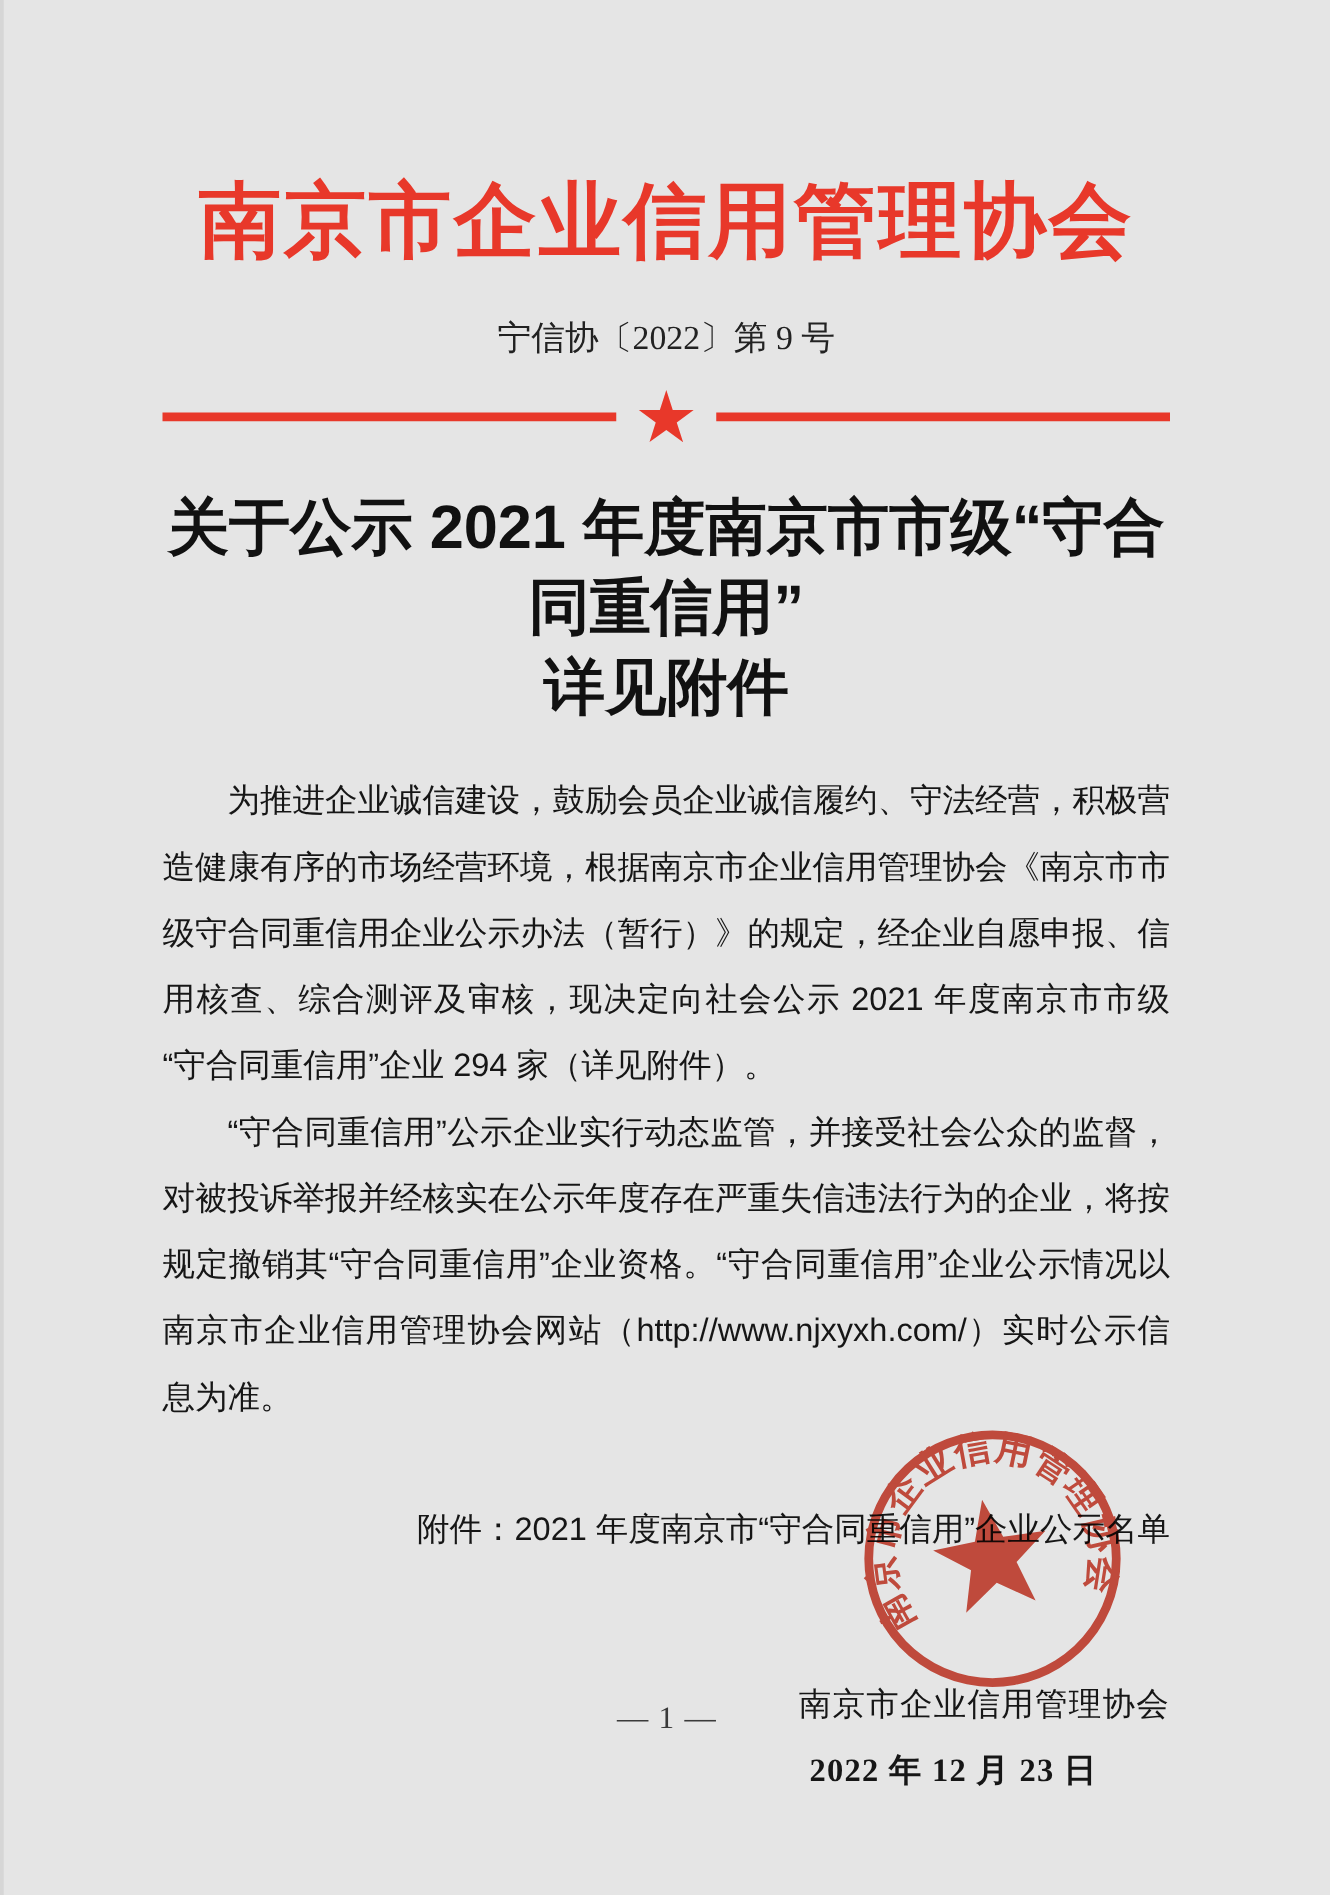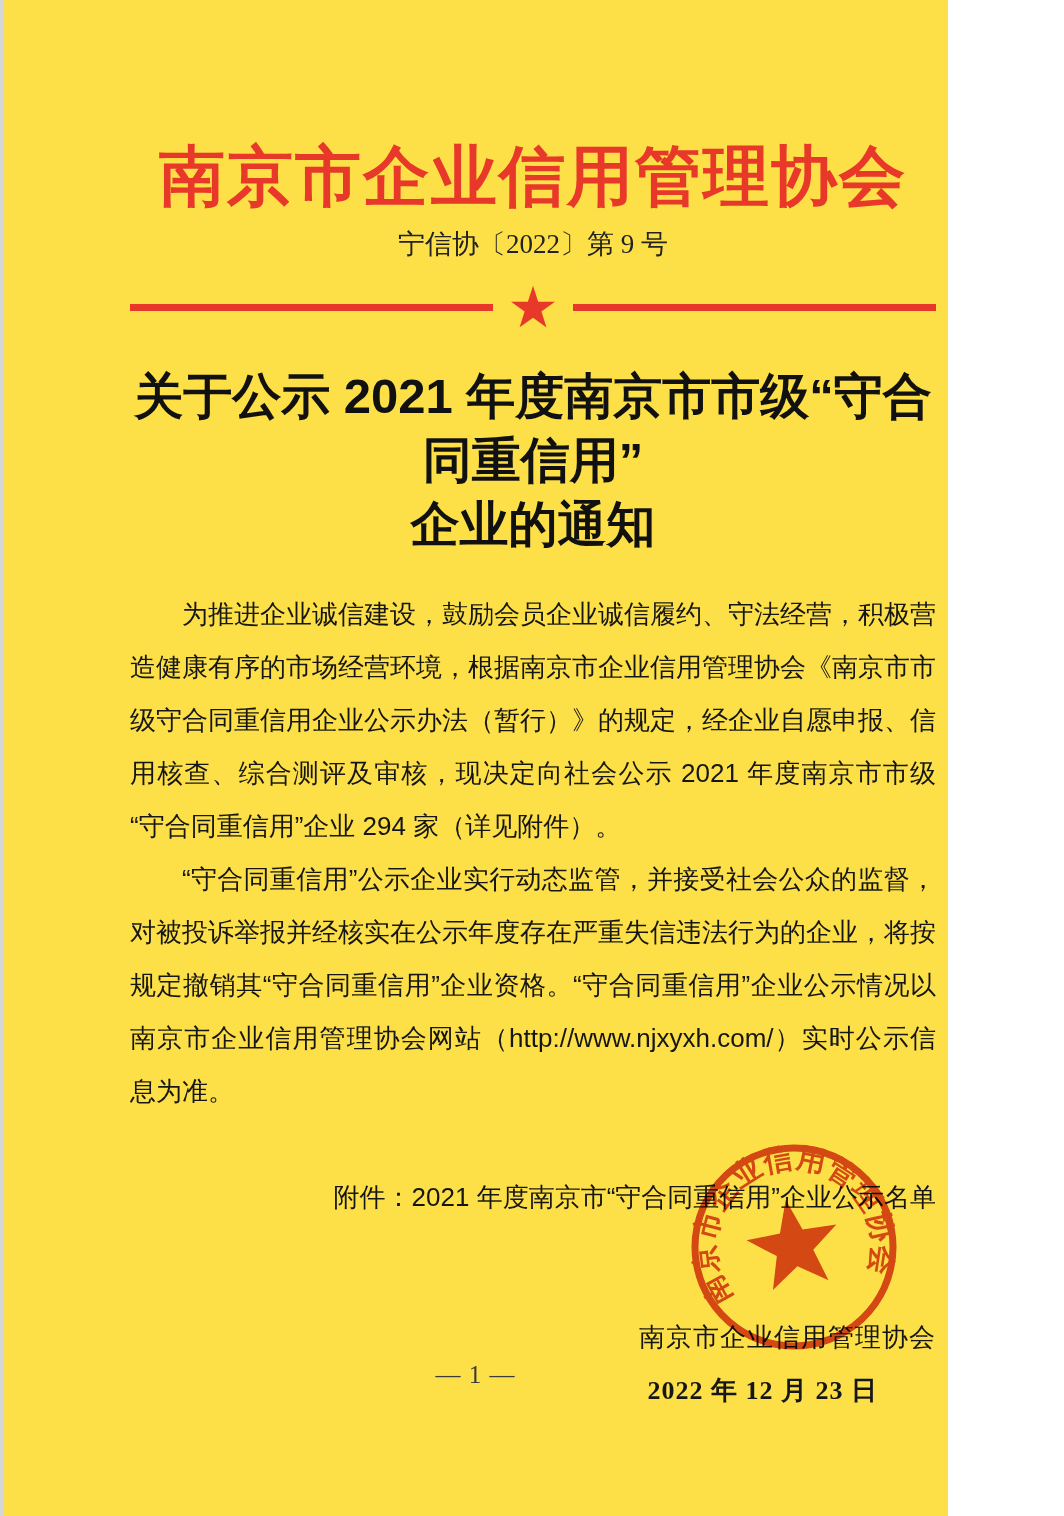--- a/index.html
+++ b/index.html
@@ -1,20 +1,20 @@
 <!DOCTYPE html>
 <html lang="zh"><head>
 <meta charset="utf-8">
 <style>
   html, body { margin: 0; padding: 0; background: #ffffff; }
   .page {
     position: relative;
-    width: 948px;
+    width: 1064px;
     height: 1516px;
-    background: #fde047;
+    background: #e5e5e5;
     box-sizing: border-box;
     border-left: 3px solid #d6d6d6;
     overflow: hidden;
     font-family: "Liberation Sans", sans-serif;
     color: #161616;
   }
   .content {
     position: relative;
     margin-left: 127px; 
     width: 806px;
@@ -23,21 +23,21 @@
     padding-top: 143px;
     font-size: 66px;
     line-height: 66px;
     font-weight: bold;
     letter-spacing: 2px;
     text-align: center;
     color: #e8382a;
     white-space: nowrap;
   }
   .doc-number {
-    margin-top: 20px;
+    margin-top: 46px;
     font-size: 27px;
     line-height: 30px;
     text-align: center;
     font-family: "Liberation Serif", serif;
     color: #222222;
   }
   .divider {
     margin-top: 26px;
     height: 44px;
     display: flex;
@@ -139,21 +139,21 @@
     <div class="doc-number">宁信协〔2022〕第 9 号</div>
 
     <div class="divider">
       <div class="rule"></div>
       <span class="star">★</span>
       <div class="rule"></div>
     </div>
 
     <div class="notice-title">
       <div>关于公示 2021 年度南京市市级“守合同重信用”</div>
-      <div>企业的通知</div>
+      <div>详见附件</div>
     </div>
 
     <div class="body-text">
       <p>为推进企业诚信建设，鼓励会员企业诚信履约、守法经营，积极营造健康有序的市场经营环境，根据南京市企业信用管理协会《南京市市级守合同重信用企业公示办法（暂行）》的规定，经企业自愿申报、信用核查、综合测评及审核，现决定向社会公示 2021 年度南京市市级“守合同重信用”企业 294 家（详见附件）。</p>
       <p>“守合同重信用”公示企业实行动态监管，并接受社会公众的监督，对被投诉举报并经核实在公示年度存在严重失信违法行为的企业，将按规定撤销其“守合同重信用”企业资格。“守合同重信用”企业公示情况以南京市企业信用管理协会网站（http://www.njxyxh.com/）实时公示信息为准。</p>
     </div>
 
     <div class="attachment">附件：2021 年度南京市“守合同重信用”企业公示名单</div>
 
     <div class="signature">

